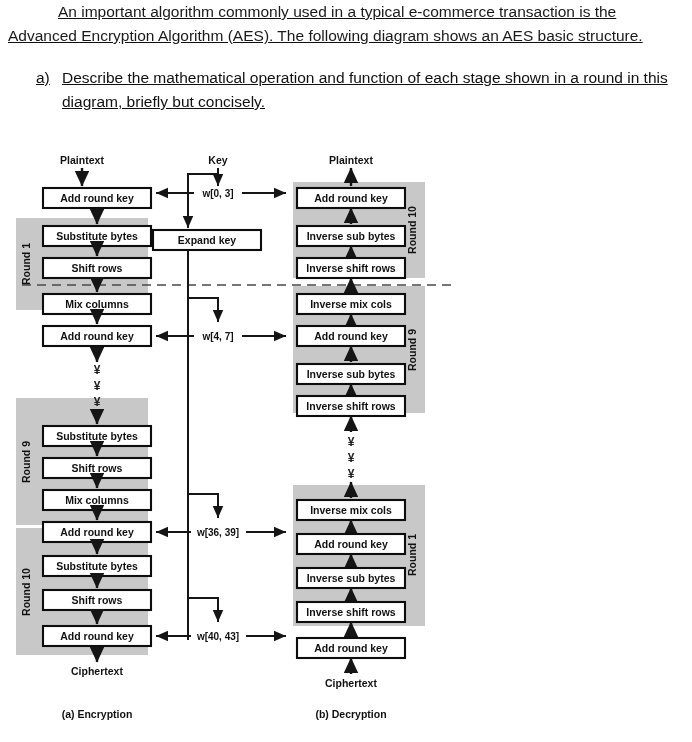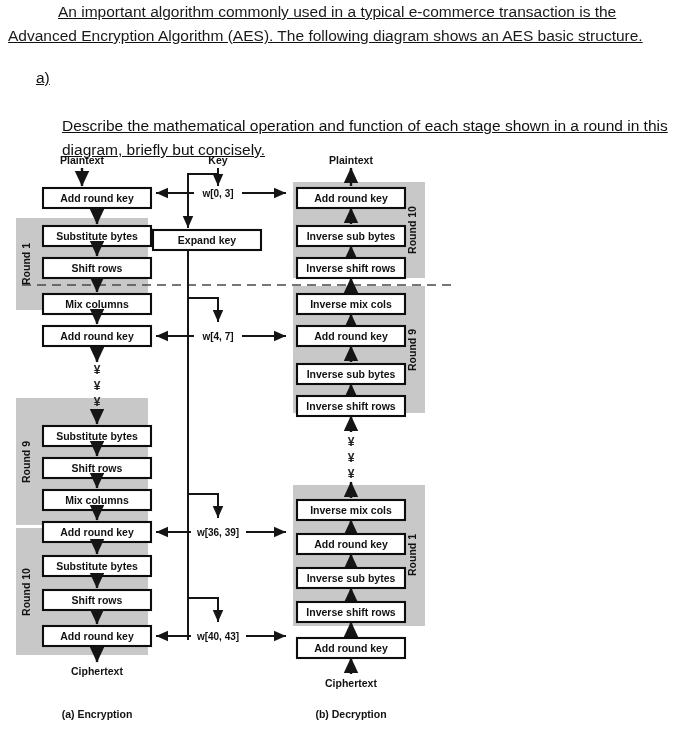--- a/index.html
+++ b/index.html
@@ -24,21 +24,21 @@
   }
   .q-para .indent{display:inline-block;width:50px;}
   #q-item{
     display:flex;
     margin-top:18px;
     padding-left:36px;
     font-size:15.5px;
     line-height:24px;
   }
   #q-item .marker{width:26px;flex:0 0 26px;}
-  #q-item .body{flex:1;padding-right:16px;margin-top:48px;}
+  #q-item .body{flex:1;padding-right:16px;}
 
   
   #diagram{
     position:absolute;
     left:8px; top:150px;
     width:692px; height:592px;
   }
   #diagram svg{display:block;}
 
   .gbox{fill:#c8c8c8;}

